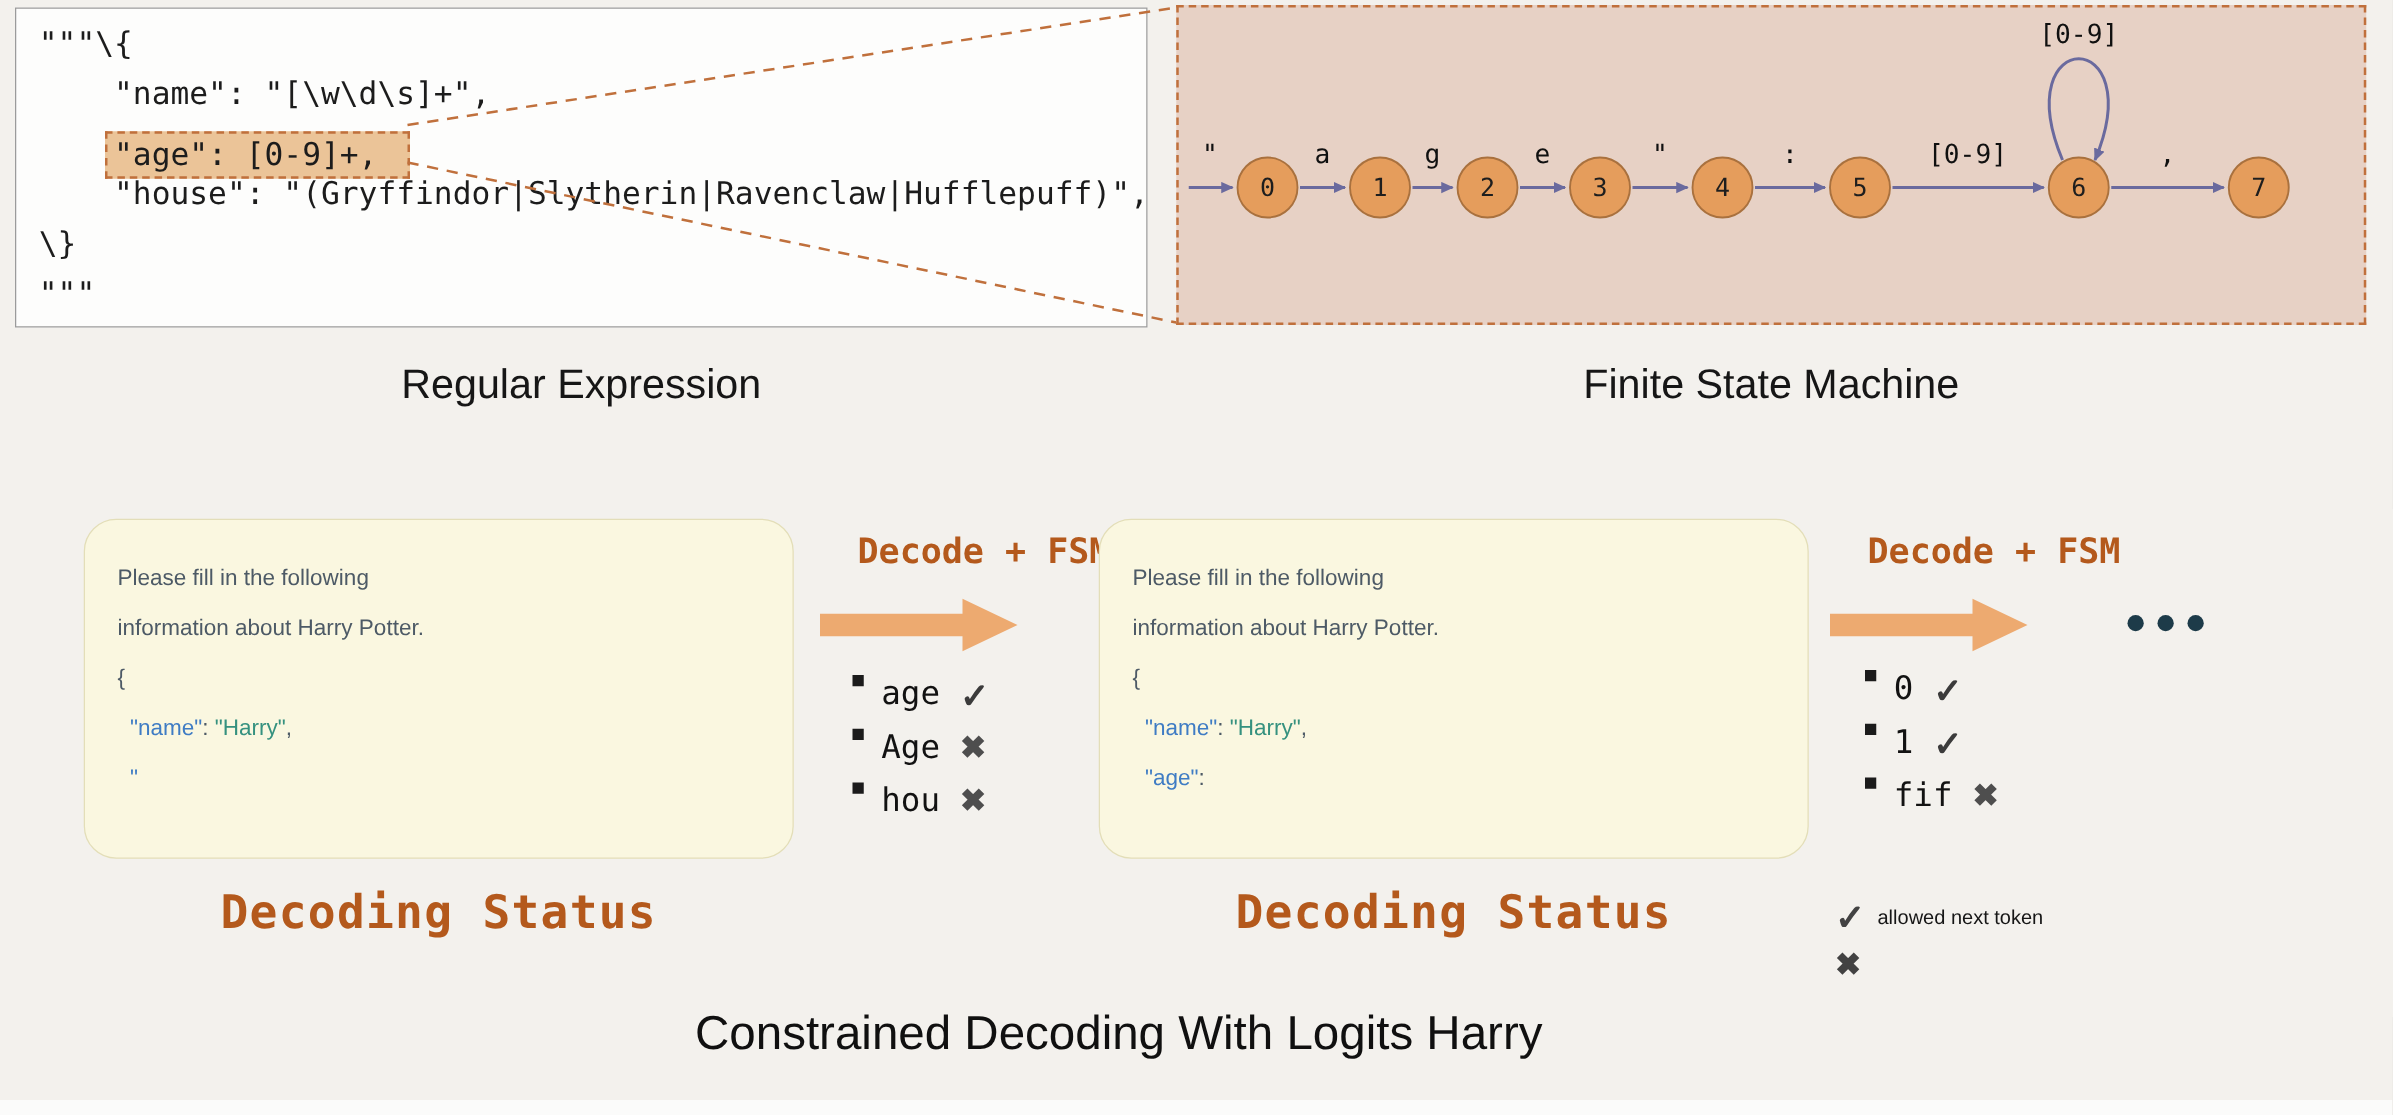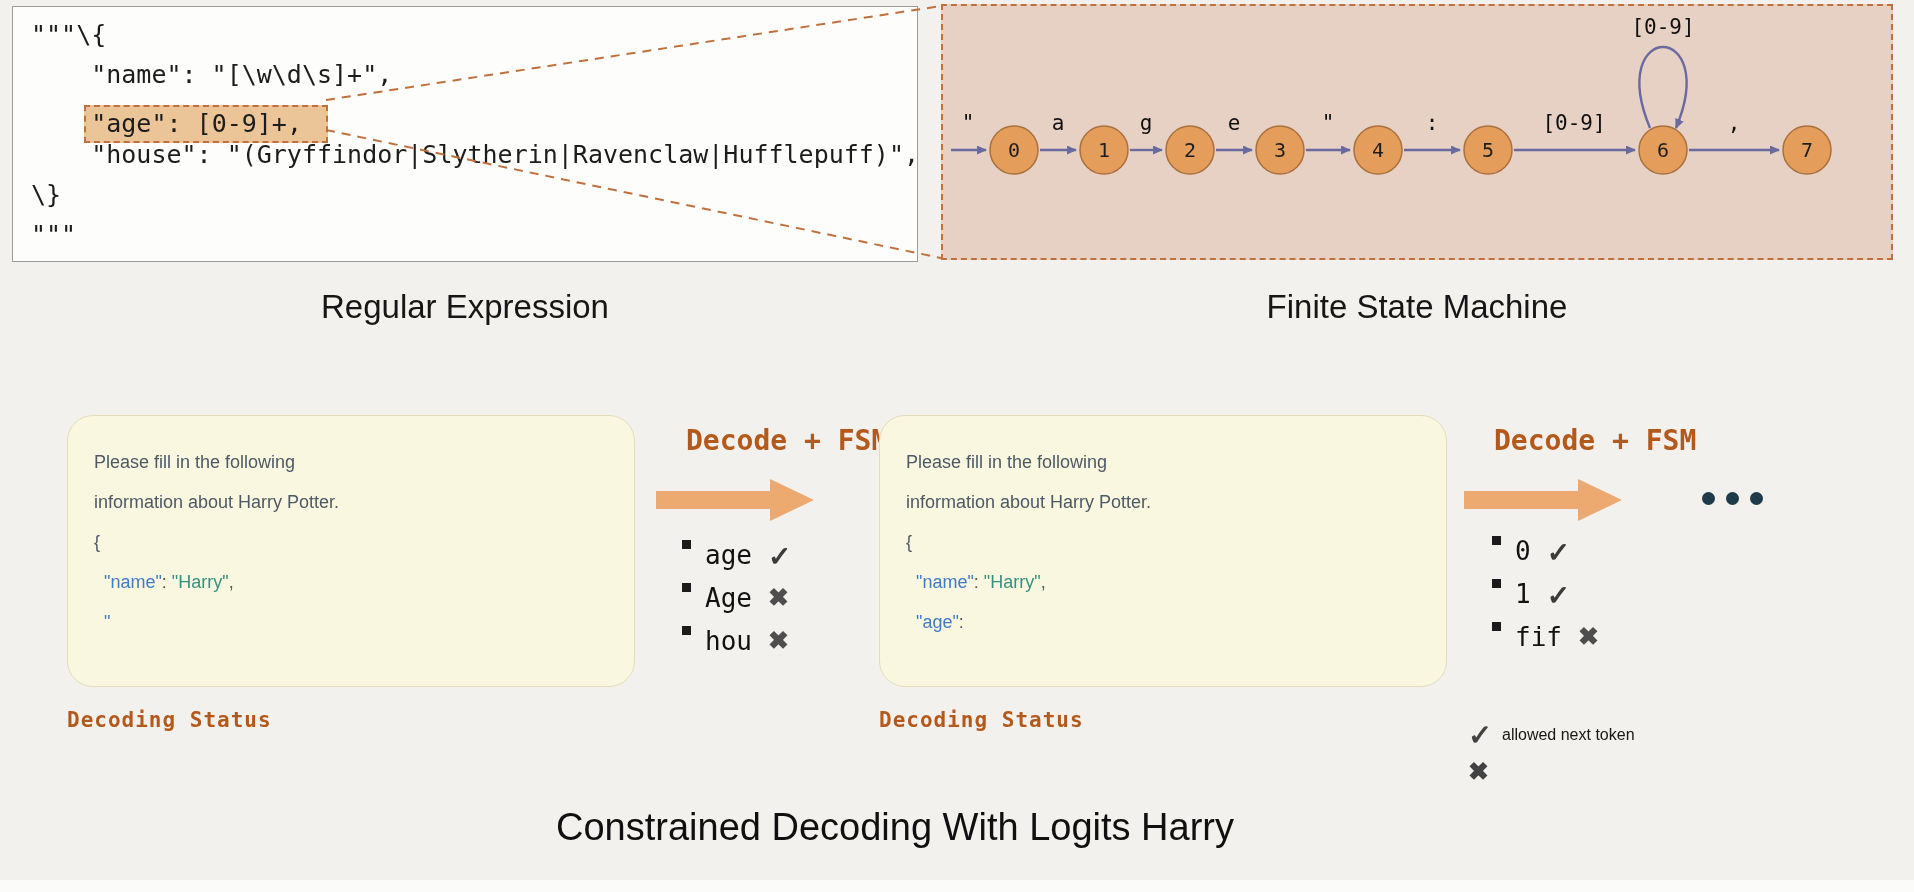--- a/index.html
+++ b/index.html
@@ -65,23 +65,23 @@
   }
   .pline{
     white-space:pre; height:40px;
     font-family:Liberation Sans, sans-serif;
     font-size:18px; line-height:40px; color:var(--panel-text,#4d5a66);
   }
   .key{color:var(--code-blue,#3f7cc4);}
   .val{color:var(--code-teal,#35917f);}
 
   .status-caption{
-    position:absolute; top:708px; width:568px; text-align:left;
+    position:absolute; top:708px; width:568px; text-align:center;
     font-family:"DejaVu Sans Mono", monospace; font-weight:bold;
-    font-size:21px; letter-spacing:1px; color:var(--label-brown,#b4591c);
+    font-size:37px; letter-spacing:1px; color:var(--label-brown,#b4591c);
   }
 
   
   .decode-label{
     position:absolute; top:424px;
     font-family:"DejaVu Sans Mono", monospace; font-weight:bold;
     font-size:28px; color:var(--label-brown,#b4591c);margin-left:36px;
   }
   .decode-arrow{position:absolute; top:476px; width:160px; height:48px;}
   .big-arrow{fill:var(--big-arrow,#edaa70);}

